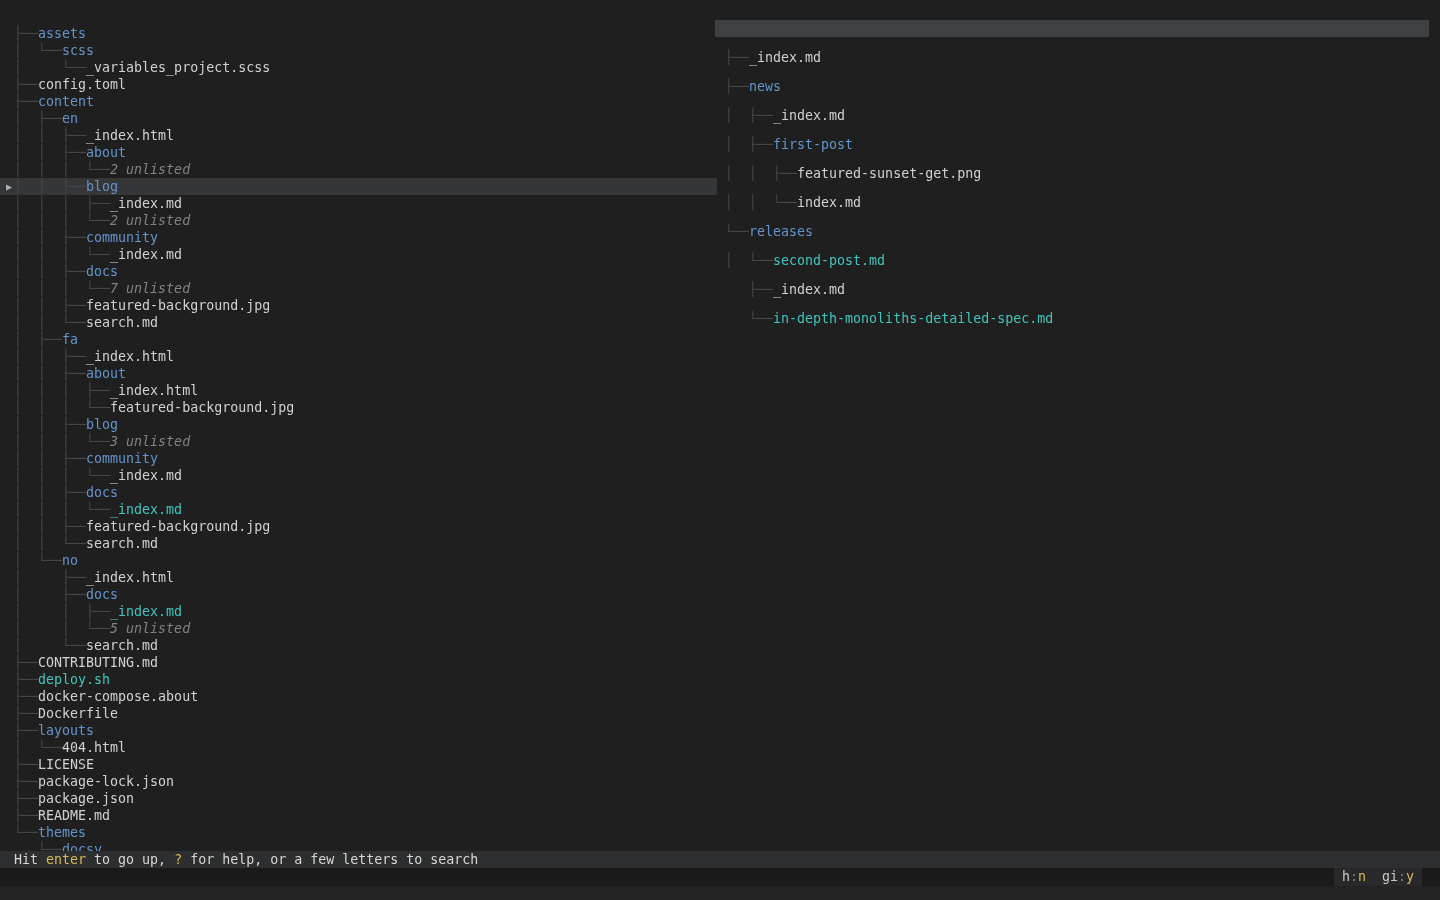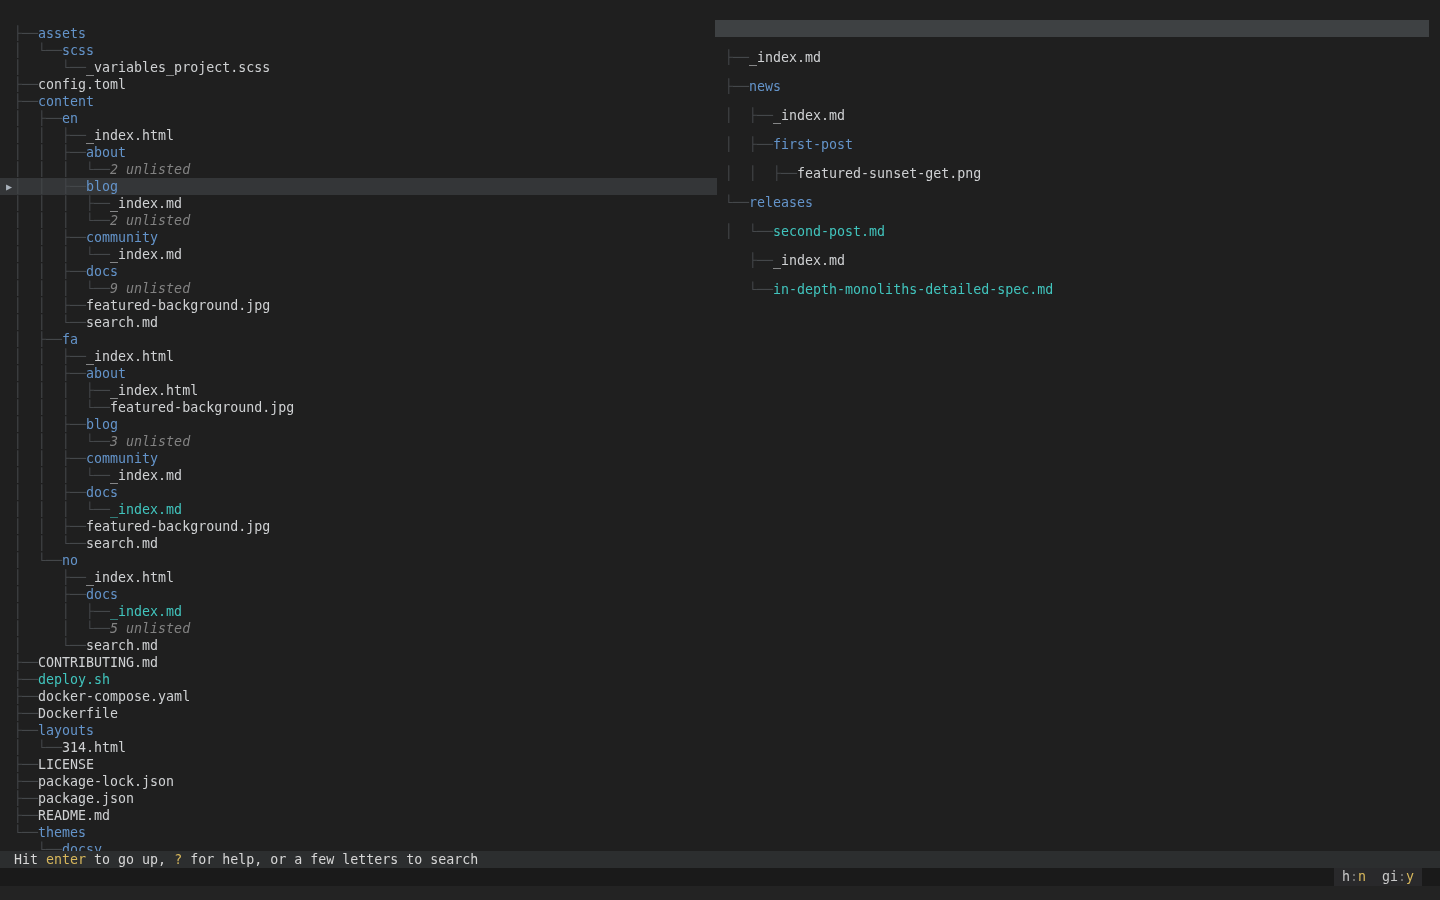--- a/index.html
+++ b/index.html
@@ -87,21 +87,21 @@
           <div class="row"><span class="tree-lines">│  ├──</span><span class="n-dir">en</span></div>
           <div class="row"><span class="tree-lines">│  │  ├──</span><span class="n-file">_index.html</span></div>
           <div class="row"><span class="tree-lines">│  │  ├──</span><span class="n-dir">about</span></div>
           <div class="row"><span class="tree-lines">│  │  │  └──</span><span class="n-unlisted">2 unlisted</span></div>
           <div class="row selected"><span class="arrow">▶</span><span class="tree-lines">│  │  ├──</span><span class="n-dir">blog</span></div>
           <div class="row"><span class="tree-lines">│  │  │  ├──</span><span class="n-file">_index.md</span></div>
           <div class="row"><span class="tree-lines">│  │  │  └──</span><span class="n-unlisted">2 unlisted</span></div>
           <div class="row"><span class="tree-lines">│  │  ├──</span><span class="n-dir">community</span></div>
           <div class="row"><span class="tree-lines">│  │  │  └──</span><span class="n-file">_index.md</span></div>
           <div class="row"><span class="tree-lines">│  │  ├──</span><span class="n-dir">docs</span></div>
-          <div class="row"><span class="tree-lines">│  │  │  └──</span><span class="n-unlisted">9 unlisted</span></div>
+          <div class="row"><span class="tree-lines">│  │  │  └──</span><span class="n-unlisted">7 unlisted</span></div>
           <div class="row"><span class="tree-lines">│  │  ├──</span><span class="n-file">featured-background.jpg</span></div>
           <div class="row"><span class="tree-lines">│  │  └──</span><span class="n-file">search.md</span></div>
           <div class="row"><span class="tree-lines">│  ├──</span><span class="n-dir">fa</span></div>
           <div class="row"><span class="tree-lines">│  │  ├──</span><span class="n-file">_index.html</span></div>
           <div class="row"><span class="tree-lines">│  │  ├──</span><span class="n-dir">about</span></div>
           <div class="row"><span class="tree-lines">│  │  │  ├──</span><span class="n-file">_index.html</span></div>
           <div class="row"><span class="tree-lines">│  │  │  └──</span><span class="n-file">featured-background.jpg</span></div>
           <div class="row"><span class="tree-lines">│  │  ├──</span><span class="n-dir">blog</span></div>
           <div class="row"><span class="tree-lines">│  │  │  └──</span><span class="n-unlisted">3 unlisted</span></div>
           <div class="row"><span class="tree-lines">│  │  ├──</span><span class="n-dir">community</span></div>
@@ -111,24 +111,24 @@
           <div class="row"><span class="tree-lines">│  │  ├──</span><span class="n-file">featured-background.jpg</span></div>
           <div class="row"><span class="tree-lines">│  │  └──</span><span class="n-file">search.md</span></div>
           <div class="row"><span class="tree-lines">│  └──</span><span class="n-dir">no</span></div>
           <div class="row"><span class="tree-lines">│     ├──</span><span class="n-file">_index.html</span></div>
           <div class="row"><span class="tree-lines">│     ├──</span><span class="n-dir">docs</span></div>
           <div class="row"><span class="tree-lines">│     │  ├──</span><span class="n-special">_index.md</span></div>
           <div class="row"><span class="tree-lines">│     │  └──</span><span class="n-unlisted">5 unlisted</span></div>
           <div class="row"><span class="tree-lines">│     └──</span><span class="n-file">search.md</span></div>
           <div class="row"><span class="tree-lines">├──</span><span class="n-file">CONTRIBUTING.md</span></div>
           <div class="row"><span class="tree-lines">├──</span><span class="n-special">deploy.sh</span></div>
-          <div class="row"><span class="tree-lines">├──</span><span class="n-file">docker-compose.yaml</span></div>
+          <div class="row"><span class="tree-lines">├──</span><span class="n-file">docker-compose.about</span></div>
           <div class="row"><span class="tree-lines">├──</span><span class="n-file">Dockerfile</span></div>
           <div class="row"><span class="tree-lines">├──</span><span class="n-dir">layouts</span></div>
-          <div class="row"><span class="tree-lines">│  └──</span><span class="n-file">314.html</span></div>
+          <div class="row"><span class="tree-lines">│  └──</span><span class="n-file">404.html</span></div>
           <div class="row"><span class="tree-lines">├──</span><span class="n-file">LICENSE</span></div>
           <div class="row"><span class="tree-lines">├──</span><span class="n-file">package-lock.json</span></div>
           <div class="row"><span class="tree-lines">├──</span><span class="n-file">package.json</span></div>
           <div class="row"><span class="tree-lines">├──</span><span class="n-file">README.md</span></div>
           <div class="row"><span class="tree-lines">└──</span><span class="n-dir">themes</span></div>
           <div class="row"><span class="tree-lines">   └──</span><span class="n-dir">docsy</span></div>
         </div>
     </div>
   </div>
 
@@ -136,20 +136,21 @@
     <div class="tree">
       <div class="row title-row">
         
       </div>
       <div id="tree-right">
           <div class="row"><span class="tree-lines">├──</span><span class="n-file">_index.md</span></div>
           <div class="row"><span class="tree-lines">├──</span><span class="n-dir">news</span></div>
           <div class="row"><span class="tree-lines">│  ├──</span><span class="n-file">_index.md</span></div>
           <div class="row"><span class="tree-lines">│  ├──</span><span class="n-dir">first-post</span></div>
           <div class="row"><span class="tree-lines">│  │  ├──</span><span class="n-file">featured-sunset-get.png</span></div>
+          <div class="row"><span class="tree-lines">│  │  └──</span><span class="n-file">index.md</span></div>
           <div class="row"><span class="tree-lines">└──</span><span class="n-dir">releases</span></div>
           <div class="row"><span class="tree-lines">│  └──</span><span class="n-special">second-post.md</span></div>
           <div class="row"><span class="tree-lines">   ├──</span><span class="n-file">_index.md</span></div>
           <div class="row"><span class="tree-lines">   └──</span><span class="n-special">in-depth-monoliths-detailed-spec.md</span></div>
         </div>
     </div>
   </div>
 
   <div id="status-bar"><span>Hit </span><span class="accent">enter</span><span> to go up, </span><span class="accent">?</span><span> for help, or a few letters to search</span></div>
 

